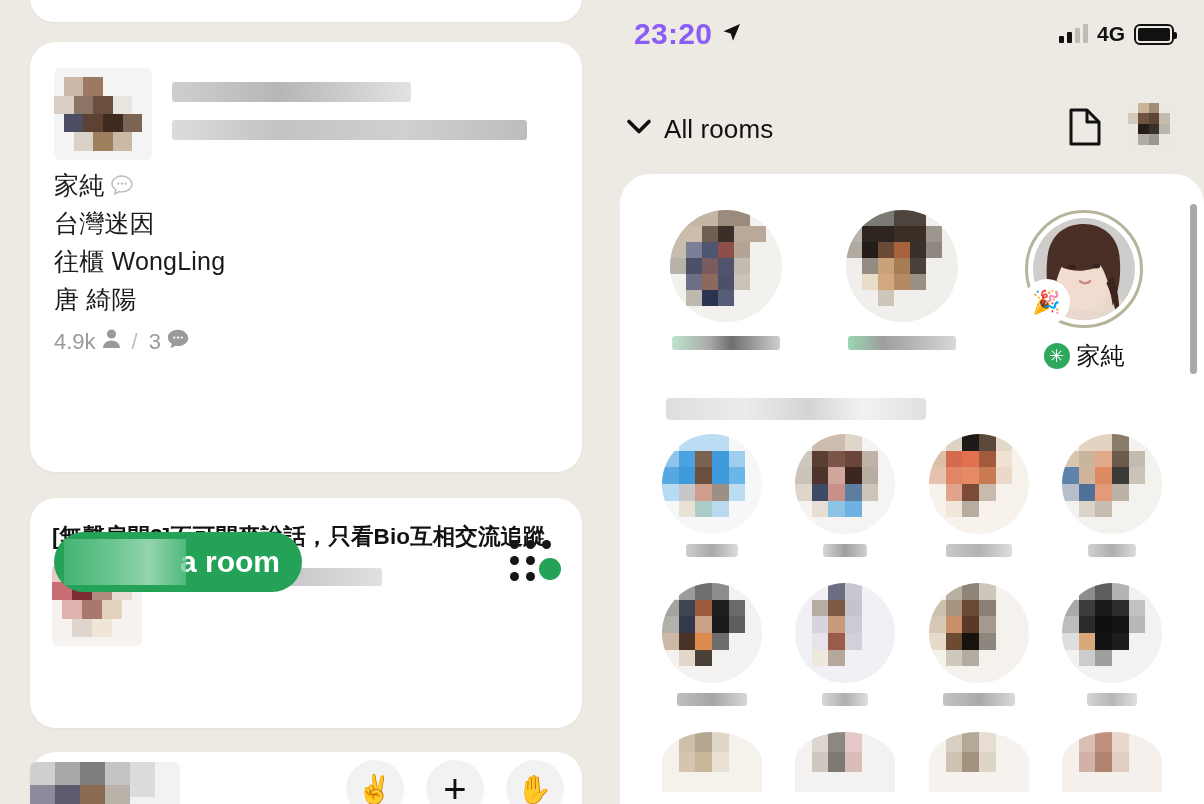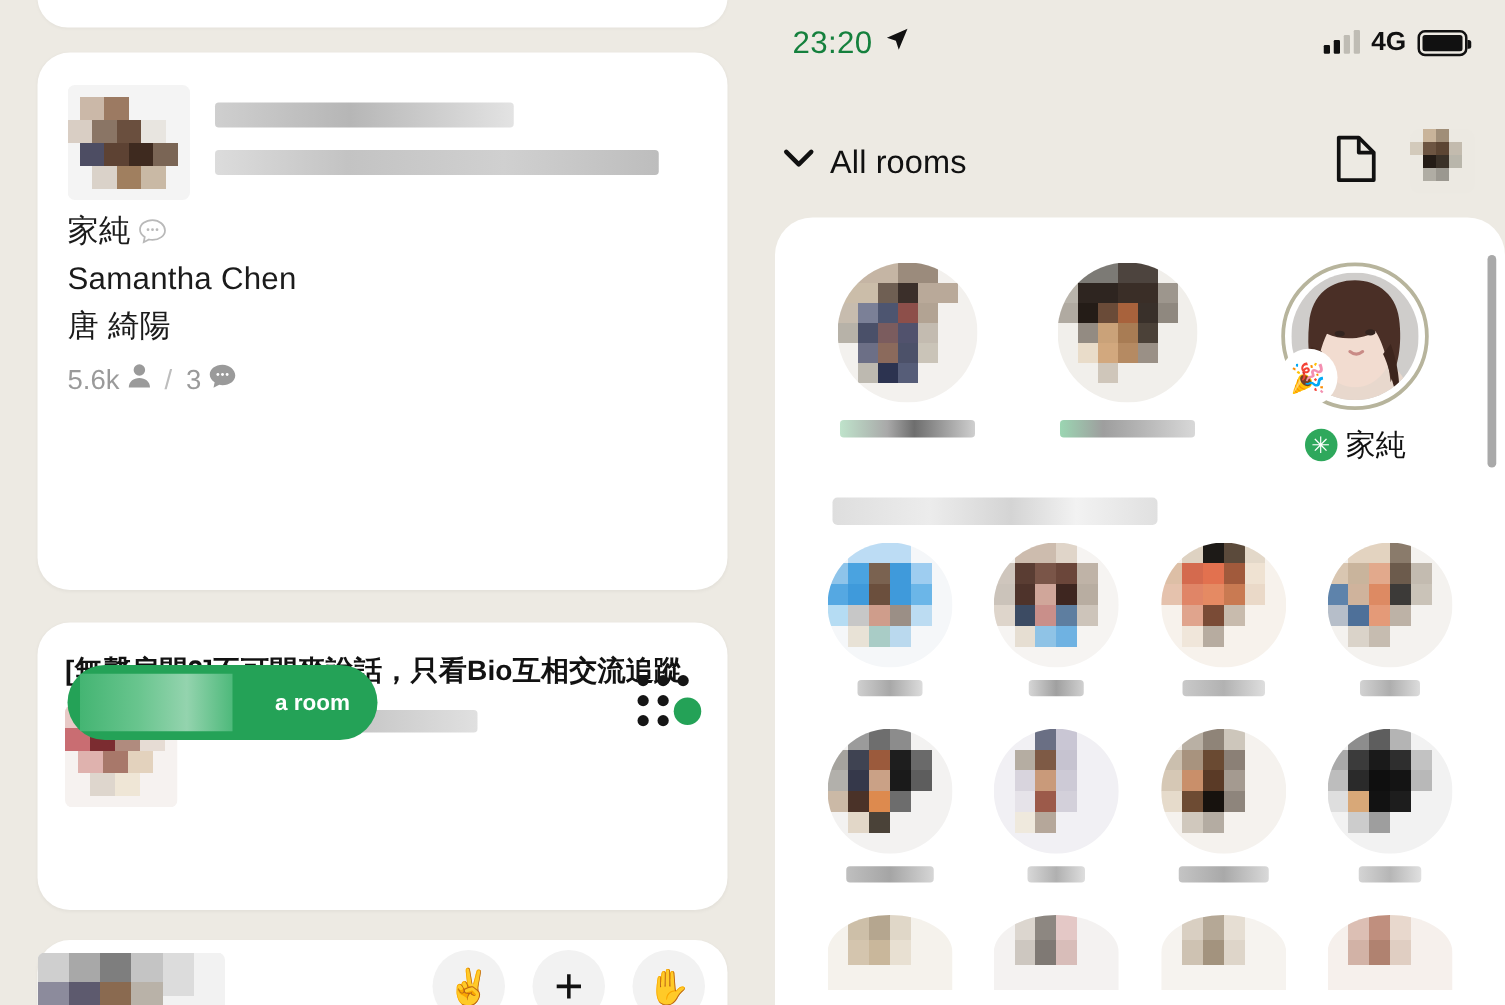--- a/index.html
+++ b/index.html
@@ -76,21 +76,21 @@
   .join-btn {
     position: absolute;
     left: 24px; top: 34px;
     height: 60px;
     min-width: 248px;
     background: #24A257;
     border-radius: 32px;
     display: flex; align-items: center; justify-content: flex-end;
     padding: 0 22px 0 0;
     color: #fff;
-    font-size: 18px;
+    font-size: 30px;
     font-weight: 700;
     border: none;
     cursor: pointer;
   }
   .join-blurpatch {
     position: absolute;
     left: 10px; top: 50%; transform: translateY(-50%);
     width: 122px; height: 46px;
     opacity: .75;
   }
@@ -123,21 +123,21 @@
     width: 602px; height: 804px;
     background: #EDEAE3;
     overflow: hidden;
   }
   .statusbar {
     position: absolute; top: 0; left: 0; right: 0; height: 68px;
     display: flex; align-items: center; justify-content: space-between;
     padding: 0 30px 0 32px;
   }
   .sb-left { display: flex; align-items: center; gap: 9px; }
-  .sb-time { font-size: 25px; font-weight: 400; color: #15803d; letter-spacing: .3px; }
+  .sb-time { font-size: 30px; font-weight: 700; color: #8b5cf6; letter-spacing: .3px; }
   .sb-right { display: flex; align-items: center; gap: 9px; }
   .sb-net { font-size: 21px; font-weight: 700; color: #111; }
   .bars { display: flex; align-items: flex-end; gap: 3px; height: 18px; }
   .bars i { width: 5px; background: #111; border-radius: 1px; display: block; }
   .bars i.off { background: #BFBCB4; }
   .battery {
     width: 40px; height: 21px; border: 2.5px solid #111; border-radius: 6px;
     position: relative; padding: 2px;
   }
   .battery::after {
@@ -262,29 +262,32 @@
           <span class="bubble">
             <svg width="22" height="20" viewBox="0 0 22 20">
               <path d="M11 1C5.5 1 1 4.4 1 8.6c0 2.4 1.5 4.6 3.8 6L4 18.8l4.2-2.2c.9.2 1.8.3 2.8.3 5.5 0 10-3.4 10-7.6S16.5 1 11 1z" fill="none" stroke="#b9b9b9" stroke-width="1.4"></path>
               <circle cx="7.4" cy="8.7" r="1.1" fill="#b9b9b9"></circle>
                 <circle cx="11" cy="8.7" r="1.1" fill="#b9b9b9"></circle>
                 <circle cx="14.6" cy="8.7" r="1.1" fill="#b9b9b9"></circle>
             </svg>
           </span>
         </div>
         <div class="name-row">
-          <span>Samantha Chen</span>
+          <span>台灣迷因</span>
+        </div>
+        <div class="name-row">
+          <span>往櫃 WongLing</span>
         </div>
         <div class="name-row">
           <span>唐 綺陽</span>
         </div>
       </div>
 
       <div class="stats">
-        <span>5.6k</span>
+        <span>4.9k</span>
         <span>
           <svg width="19" height="21" viewBox="0 0 19 21">
               <circle cx="9.5" cy="6" r="4.6" fill="#9a9a9a"></circle>
               <path d="M1 20c0-4.7 3.8-7.6 8.5-7.6S18 15.3 18 20z" fill="#9a9a9a"></path>
             </svg>
         </span>
         <span class="sep">/</span>
         <span>3</span>
         <span>
           <svg width="22" height="20" viewBox="0 0 22 20">

